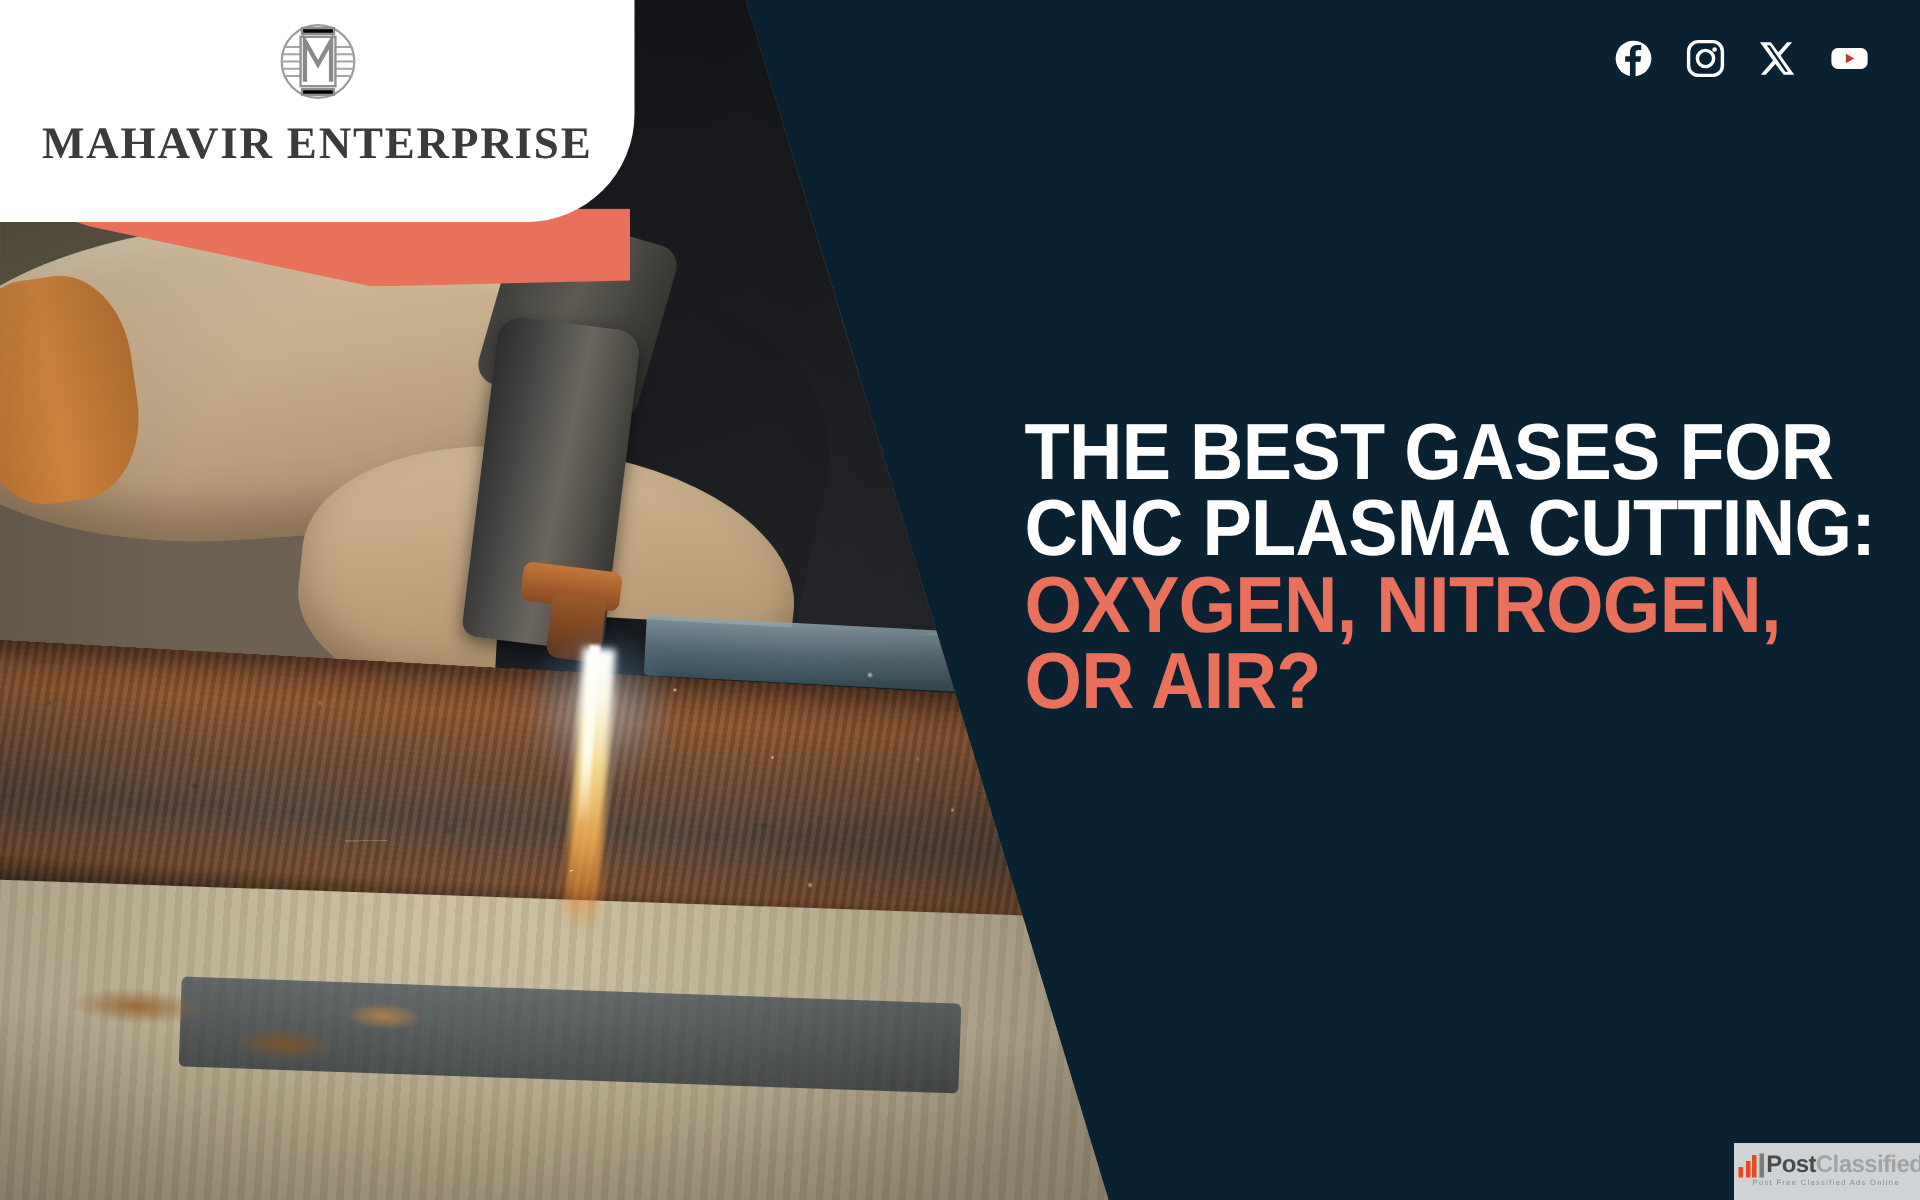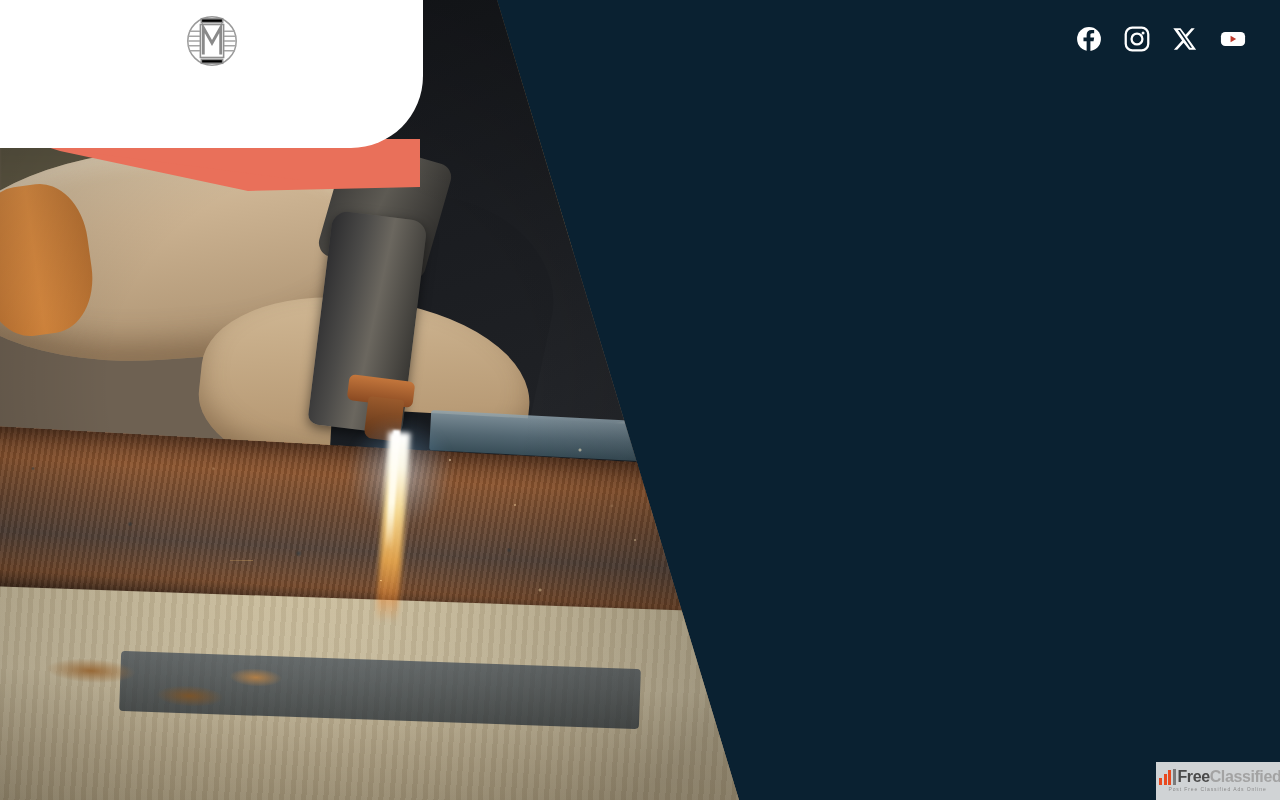--- a/index.html
+++ b/index.html
@@ -377,20 +377,21 @@
           <line x1="45" y1="42" x2="55" y2="42"></line>
         </g>
         <g stroke="#8f8f8f" stroke-width="1.6">
           <rect x="21" y="9" width="22" height="4"></rect>
           <rect x="21" y="51" width="22" height="4"></rect>
           <rect x="20" y="15" width="24" height="34" fill="none"></rect>
         </g>
         <path d="M23 46 L23 18 L32 34 L41 18 L41 46" fill="none" stroke="#8a8a8a" stroke-width="3"></path>
       </svg>
     </span>
+    <div class="logo-text">MAHAVIR ENTERPRISE</div>
   </div>
 
   <div class="social-row">
     <span>
       <svg class="social-icon" viewBox="0 0 24 24" aria-hidden="true">
         <circle cx="12" cy="12" r="11" fill="#ffffff"></circle>
         <path d="M13.3 23.9V14h2.9l.55-3.4h-3.45V8.45c0-.98.27-1.65 1.67-1.65h1.79V3.76c-.31-.04-1.37-.13-2.6-.13-2.58 0-4.35 1.57-4.35 4.46V10.6H6.9V14h2.91v9.9z" fill="#0a2131"></path>
       </svg>
     </span>
     <span>
@@ -406,28 +407,34 @@
       </svg>
     </span>
     <span>
       <svg class="social-icon" viewBox="0 0 28 24" aria-hidden="true">
         <rect x="1" y="4.5" width="26" height="15" rx="4.6" ry="4.6" fill="#ffffff"></rect>
         <path d="M11.4 8.6v6.8l6-3.4z" fill="#c0392b"></path>
       </svg>
     </span>
   </div>
 
+  <div class="headline">
+    <div class="headline-line hl-white">THE BEST GASES FOR</div>
+    <div class="headline-line hl-white">CNC PLASMA CUTTING:</div>
+    <div class="headline-line hl-accent">OXYGEN, NITROGEN,</div>
+    <div class="headline-line hl-accent">OR AIR?</div>
+  </div>
 
 
   <div class="watermark">
     <div class="wm-top">
       <span class="wm-bars">
         <i></i>
           <i></i>
           <i></i>
           <i></i>
       </span>
-      <span class="wm-name"><span class="wm-tuff">Free</span><span class="wm-classified">Classified</span></span>
+      <span class="wm-name"><span class="wm-tuff">Post</span><span class="wm-classified">Classified</span></span>
     </div>
     <div class="wm-tag">Post Free Classified Ads Online</div>
   </div>
 
 </div>
 
 </body></html>

